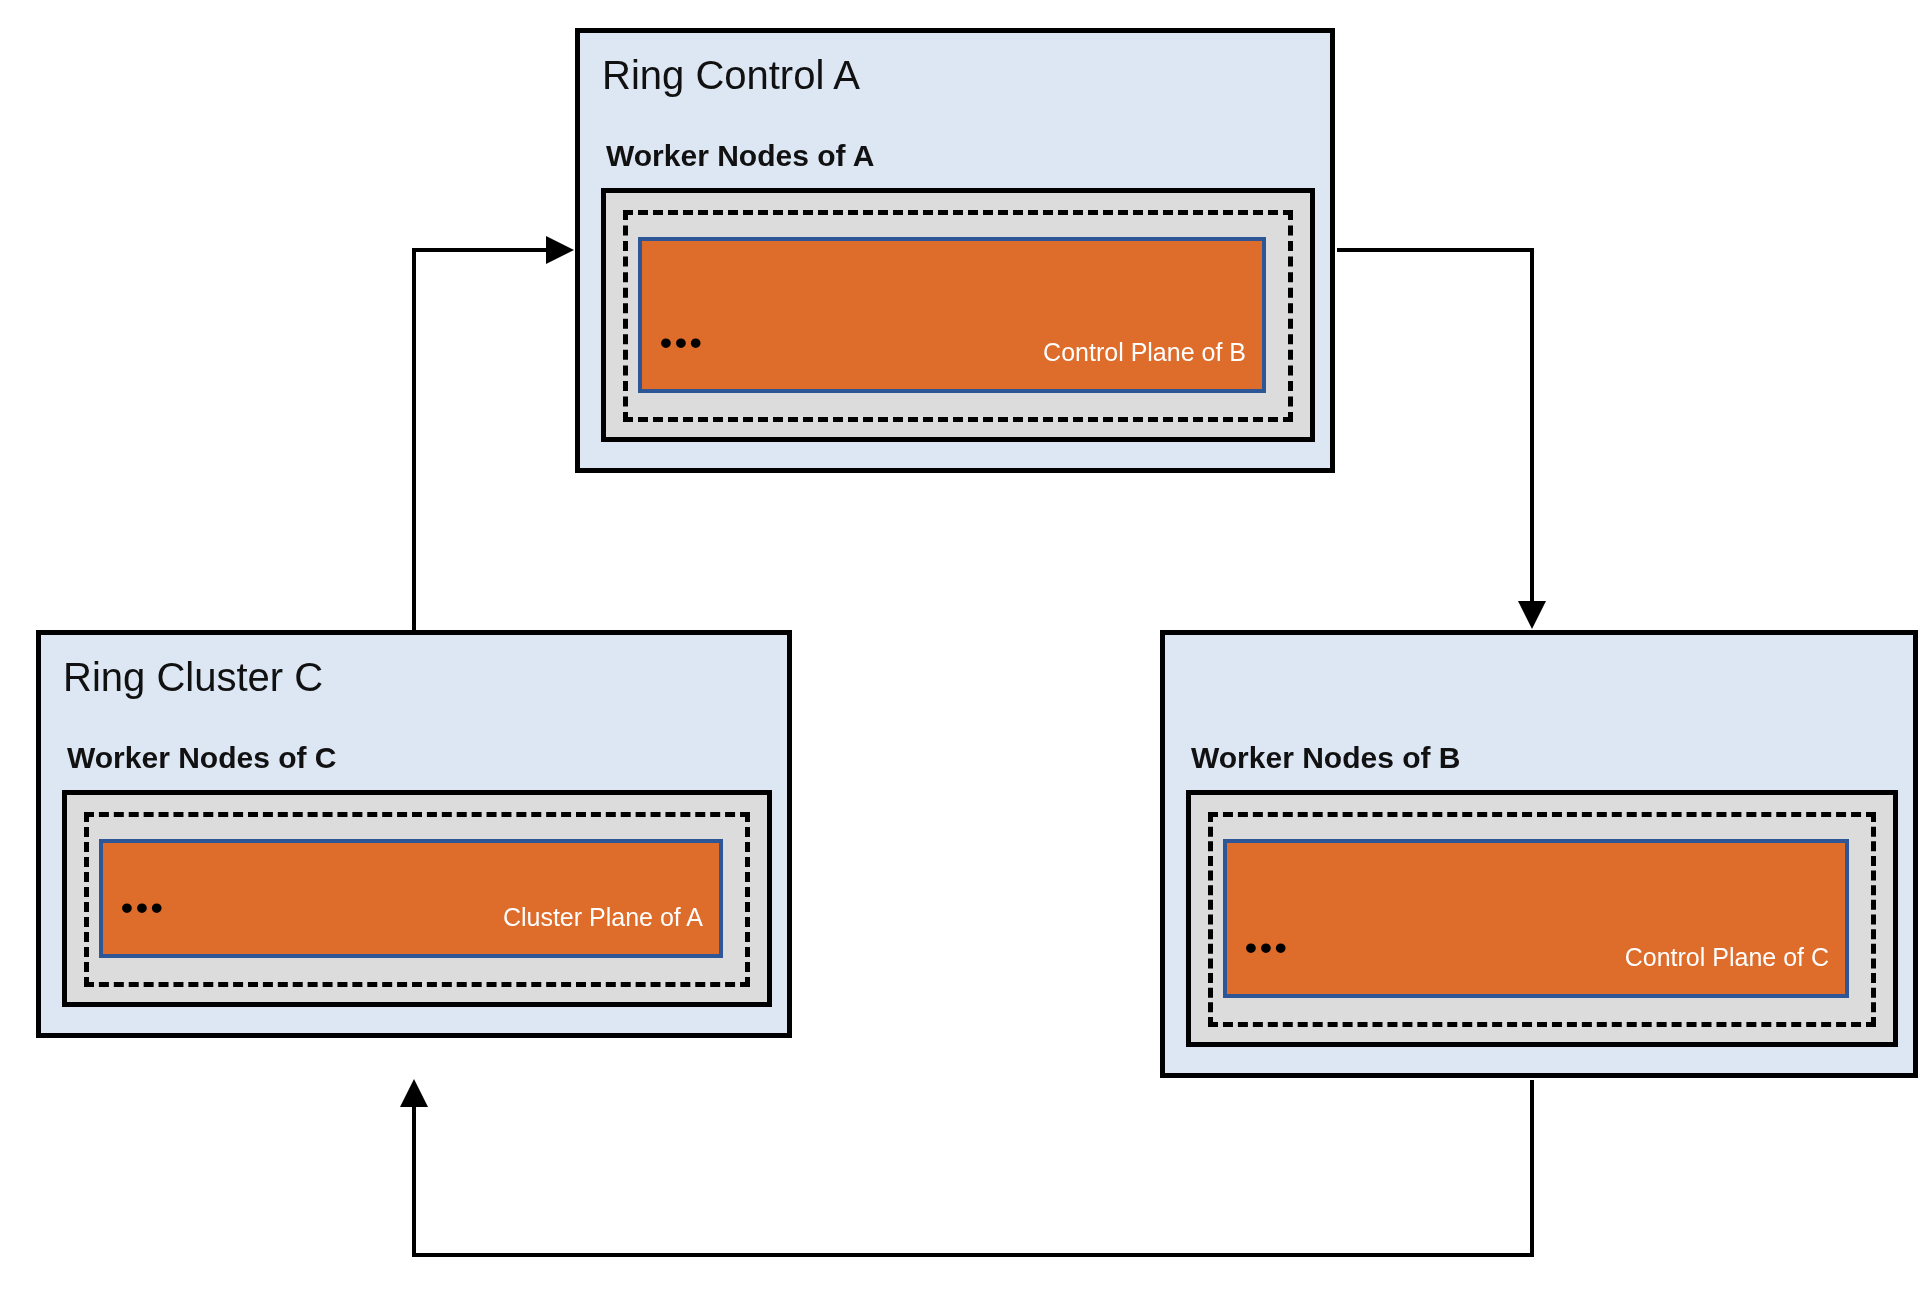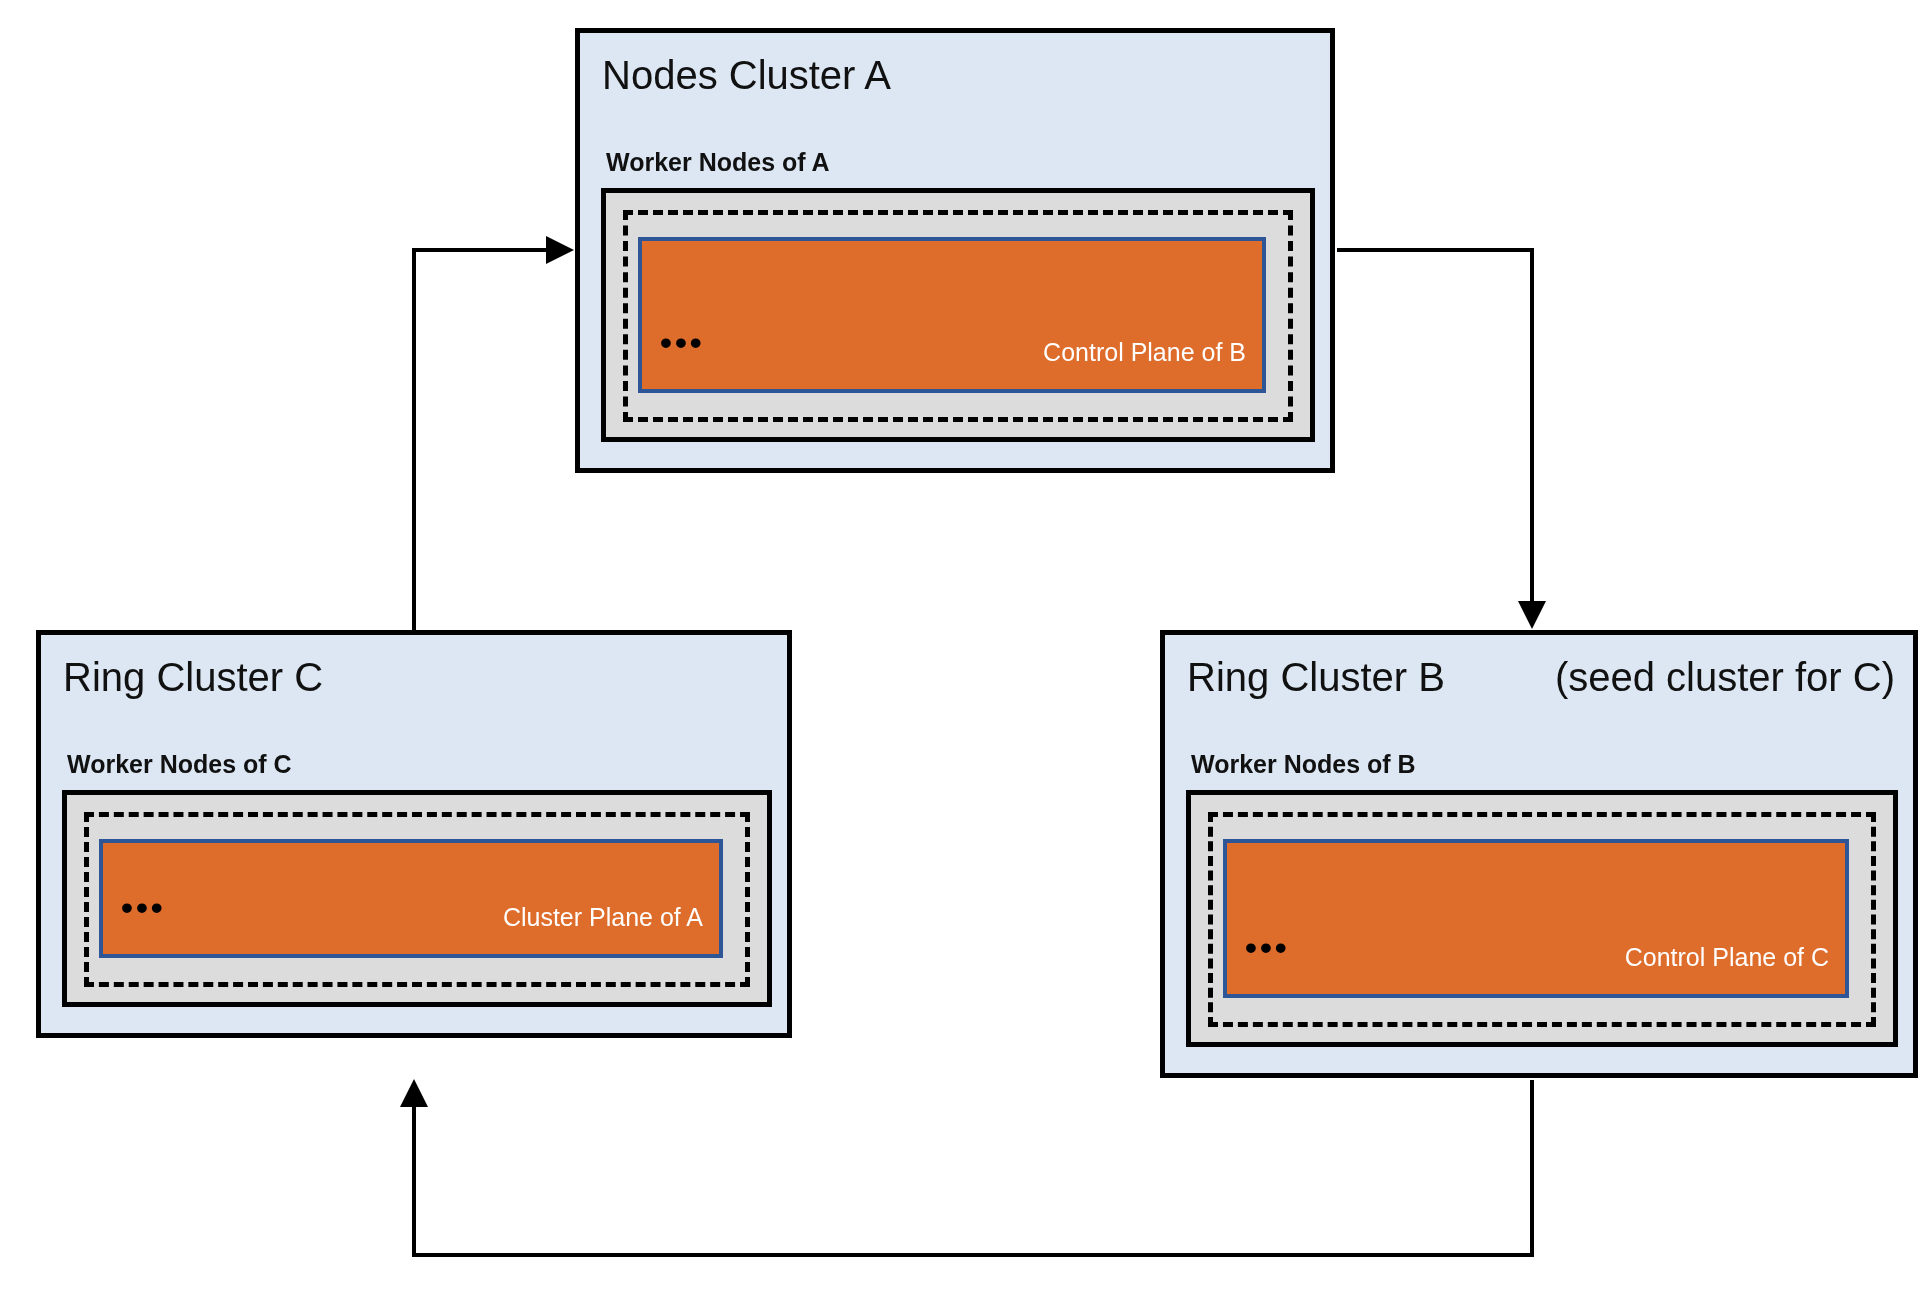--- a/index.html
+++ b/index.html
@@ -41,24 +41,23 @@
     align-items: baseline;
     font-size: 40px;
     font-weight: 400;
     color: #111111;
     white-space: nowrap;
   }
   .worker-label {
     position: absolute;
     top: 106px;
     left: 26px;
-    font-size: 25px;
+    font-size: 30px;
     font-weight: 700;
     color: #111111;
-    margin-top: 9px;
   }
   .nodes-box {
     position: absolute;
     left: 21px;
     right: 15px;
     top: 155px;
     bottom: 26px;
     box-sizing: border-box;
     background: var(--node_bg, #dcdcdc);
     border: 5px solid var(--line, #000000);
@@ -102,21 +101,21 @@
     color: #ffffff;
   }
 </style>
 </head>
 <body>
 
 <div class="stage">
 
   <div class="cluster" style="left:575px; top:28px; width:760px; height:445px;">
     <div class="cluster-title">
-      <span>Nodes Cluster A</span>
+      <span>Ring Control A</span>
     </div>
     <div class="worker-label">Worker Nodes of A</div>
     <div class="nodes-box">
       <div class="dashed-box">
         <div class="control-box">
           <span class="dots">•••</span>
           <span class="control-label">Control Plane of B</span>
         </div>
       </div>
     </div>
@@ -131,24 +130,20 @@
       <div class="dashed-box">
         <div class="control-box">
           <span class="dots">•••</span>
           <span class="control-label">Cluster Plane of A</span>
         </div>
       </div>
     </div>
   </div>
 
   <div class="cluster" style="left:1160px; top:630px; width:758px; height:448px;">
-    <div class="cluster-title">
-      <span>Ring Cluster B</span>
-      <span>(seed cluster for C)</span>
-    </div>
     <div class="worker-label">Worker Nodes of B</div>
     <div class="nodes-box">
       <div class="dashed-box">
         <div class="control-box">
           <span class="dots">•••</span>
           <span class="control-label">Control Plane of C</span>
         </div>
       </div>
     </div>
   </div>

